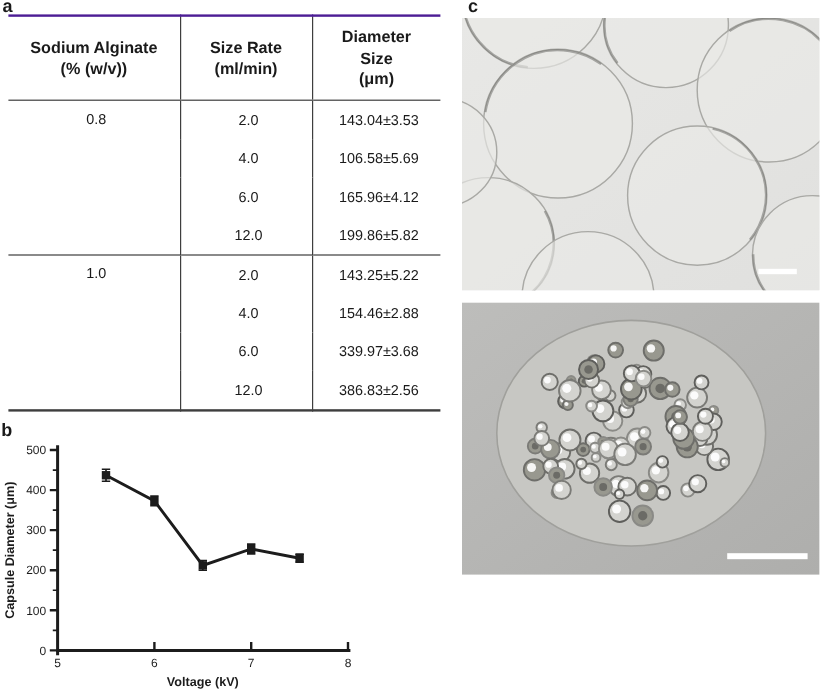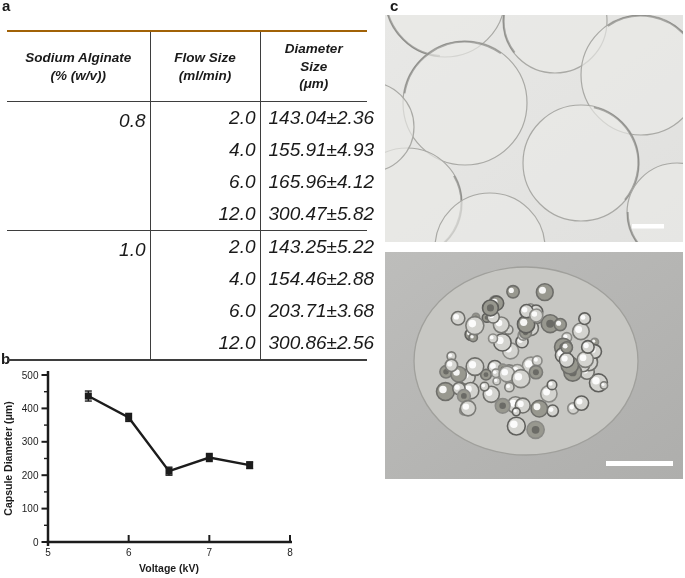--- a/index.html
+++ b/index.html
@@ -3,31 +3,31 @@
 <meta charset="utf-8">
 <style>
   html,body{margin:0;padding:0;overflow:hidden;}
   body{
     width:685px;height:578px;position:relative;background:#ffffff;
     font-family:"Liberation Sans", sans-serif;color:#1a1a1a;
   }
   .panel-label{position:absolute;font-weight:bold;font-size:15px;line-height:15px;}
   
   #tableA{
-    position:absolute;left:7px;top:30px;width:360px;
+    position:absolute;left:7px;top:12px;width:360px;
     border-collapse:collapse;table-layout:fixed;
-    border-top:2px solid #a16207;border-bottom:2px solid #3e3e3e;font-style:italic;
+    border-top:2px solid #4c1d95;border-bottom:2px solid #3e3e3e;
   }
   #tableA th{
     height:65px;font-size:13.5px;font-weight:bold;text-align:center;
     vertical-align:middle;line-height:1.32;white-space:pre-line;
     border-bottom:1.5px solid #3e3e3e;padding:2px 2px;
   }
   #tableA td{
-    height:32px;font-size:19px;text-align:right;vertical-align:middle;
+    height:32px;font-size:12px;text-align:center;vertical-align:middle;
     padding:0 4px 0 8px;
   }
   #tableA .colsep{border-left:1.5px solid #3e3e3e;}
   #tableA td.alginate{vertical-align:top;padding-top:8px;}
   #tableA tr.group-sep td{border-top:1.5px solid #3e3e3e;margin-left:28px;}
   
   #chartB{position:absolute;left:0px;top:352px;}
   
   #micTop{position:absolute;left:385px;top:15px;}
   #micBottom{position:absolute;left:385px;top:252px;}
@@ -42,61 +42,61 @@
 <table id="tableA">
   <colgroup>
       <col style="width:143px">
       <col style="width:110px">
       <col style="width:107px">
     </colgroup>
   <thead>
       <tr>
         <th>Sodium Alginate
 (% (w/v))</th>
-        <th class="colsep">Flow Size
+        <th class="colsep">Size Rate
 (ml/min)</th>
         <th class="colsep">Diameter
 Size
 (μm)</th>
       </tr>
     </thead>
   <tbody>
       <tr>
         <td rowspan="4" class="alginate">0.8</td>
         <td class="colsep">2.0</td>
-        <td class="colsep">143.04±2.36</td>
+        <td class="colsep">143.04±3.53</td>
       </tr>
       <tr>
         <td class="colsep">4.0</td>
-        <td class="colsep">155.91±4.93</td>
+        <td class="colsep">106.58±5.69</td>
       </tr>
       <tr>
         <td class="colsep">6.0</td>
         <td class="colsep">165.96±4.12</td>
       </tr>
       <tr>
         <td class="colsep">12.0</td>
-        <td class="colsep">300.47±5.82</td>
+        <td class="colsep">199.86±5.82</td>
       </tr>
       <tr class="group-sep">
         <td rowspan="4" class="alginate">1.0</td>
         <td class="colsep">2.0</td>
         <td class="colsep">143.25±5.22</td>
       </tr>
       <tr>
         <td class="colsep">4.0</td>
         <td class="colsep">154.46±2.88</td>
       </tr>
       <tr>
         <td class="colsep">6.0</td>
-        <td class="colsep">203.71±3.68</td>
+        <td class="colsep">339.97±3.68</td>
       </tr>
       <tr>
         <td class="colsep">12.0</td>
-        <td class="colsep">300.86±2.56</td>
+        <td class="colsep">386.83±2.56</td>
       </tr>
     </tbody>
 </table>
 
 <svg id="chartB" width="320" height="226">
     <line x1="48" y1="19" x2="48" y2="194" stroke="#1c1c1c" stroke-width="2.5"></line>
     <line x1="46.7" y1="190" x2="292" y2="190" stroke="#1c1c1c" stroke-width="2.5"></line>
     <line x1="41.5" y1="190" x2="48" y2="190" stroke="#1c1c1c" stroke-width="2"></line>
     <text x="38.5" y="193.5" text-anchor="end" font-size="10" fill="#1c1c1c">0</text>
     <line x1="41.5" y1="156.6" x2="48" y2="156.6" stroke="#1c1c1c" stroke-width="2"></line>

